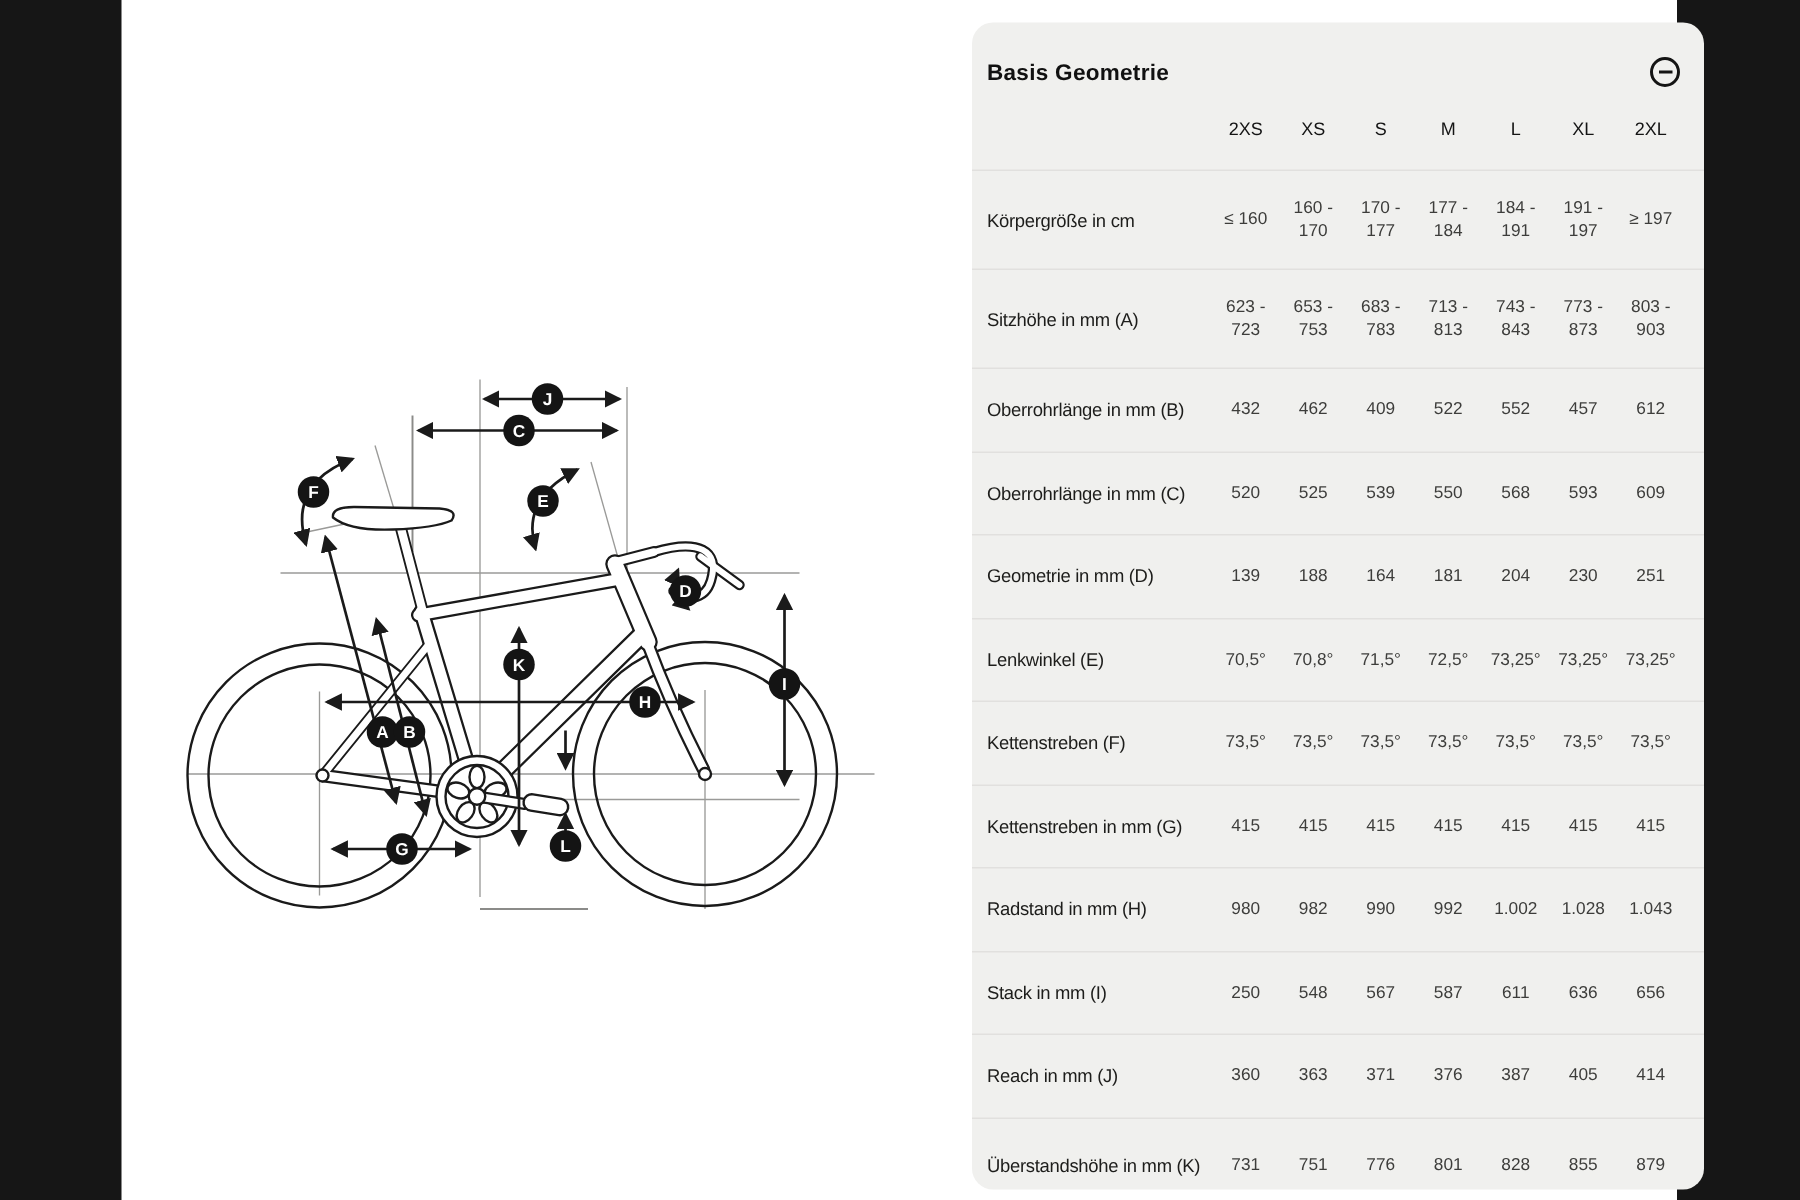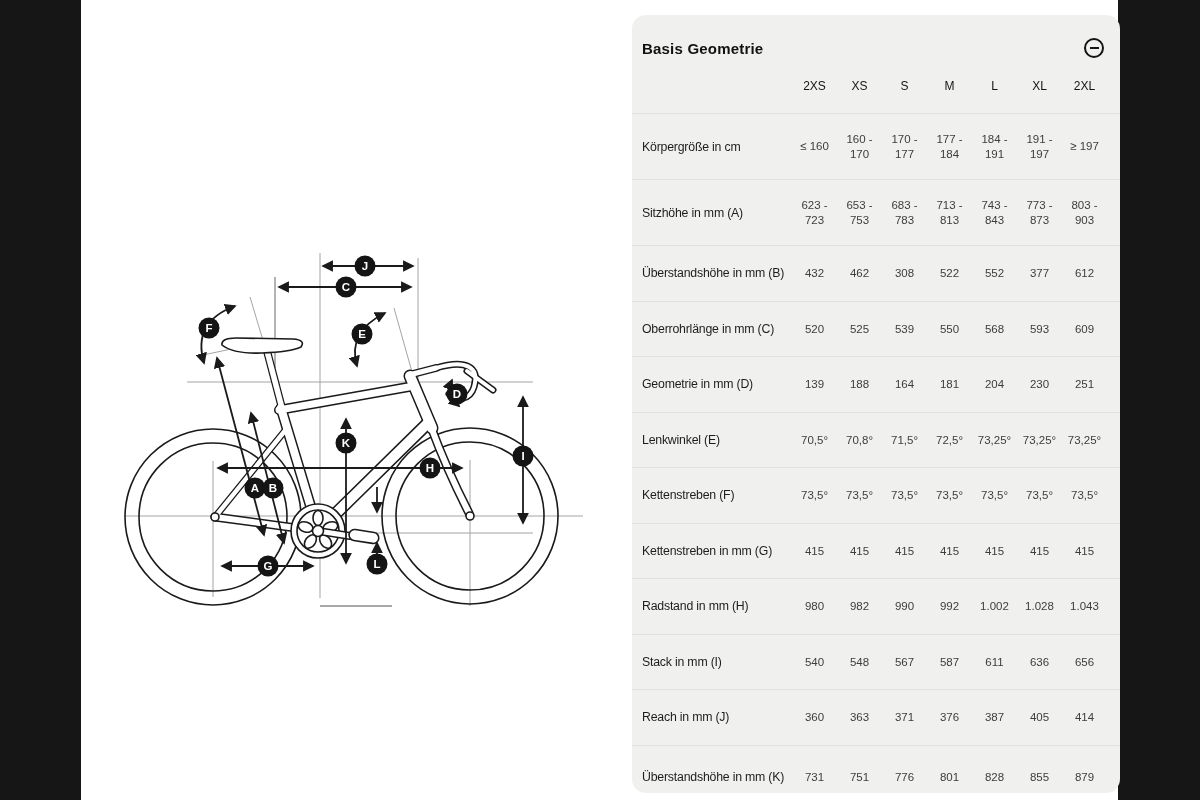--- a/index.html
+++ b/index.html
@@ -3,21 +3,21 @@
 <meta charset="utf-8">
 <style>
   html,body{margin:0;padding:0;width:1200px;height:800px;background:#ffffff;overflow:hidden;
     font-family:"Liberation Sans",sans-serif;-webkit-font-smoothing:antialiased;}
   .blackbar{position:absolute;top:0;height:800px;background:#161616;}
   #bar-left{left:0;width:81px;}
   #bar-right{left:1118px;width:82px;}
   #diagram-svg{position:absolute;left:0;top:0;}
 
   
-  #geometry-panel{position:absolute;left:632px;top:15px;width:488px;height:778px;
+  #geometry-panel{position:absolute;left:648px;top:15px;width:488px;height:778px;
     background:#f0f0ee;border-radius:14px;overflow:hidden;color:#1a1a1a;}
   .p-head{display:flex;justify-content:space-between;align-items:center;
     padding:22px 16px 0 10px;height:22px;}
   .p-title{font-size:15px;font-weight:700;letter-spacing:.2px;color:#111;}
   .collapse-btn{width:20px;height:20px;border:2px solid #141414;border-radius:50%;
     display:flex;align-items:center;justify-content:center;box-sizing:border-box;
     background:transparent;cursor:pointer;}
   .collapse-btn .minus{width:9px;height:2px;background:#141414;}
   .row{display:flex;align-items:center;padding:0 13px 0 10px;box-sizing:border-box;}
   .col-row{height:54px;}
@@ -239,27 +239,27 @@
 813</span>
     <span class="val">743 -
 843</span>
     <span class="val">773 -
 873</span>
     <span class="val">803 -
 903</span>
   </div>
 
   <div class="row data-row">
-    <span class="lbl">Überstandshöhe in mm (B)</span>
+    <span class="lbl">Oberrohrlänge in mm (B)</span>
     <span class="val">432</span>
     <span class="val">462</span>
-    <span class="val">308</span>
+    <span class="val">409</span>
     <span class="val">522</span>
     <span class="val">552</span>
-    <span class="val">377</span>
+    <span class="val">457</span>
     <span class="val">612</span>
   </div>
 
   <div class="row data-row">
     <span class="lbl">Oberrohrlänge in mm (C)</span>
     <span class="val">520</span>
     <span class="val">525</span>
     <span class="val">539</span>
     <span class="val">550</span>
     <span class="val">568</span>
@@ -317,21 +317,21 @@
     <span class="val">982</span>
     <span class="val">990</span>
     <span class="val">992</span>
     <span class="val">1.002</span>
     <span class="val">1.028</span>
     <span class="val">1.043</span>
   </div>
 
   <div class="row data-row">
     <span class="lbl">Stack in mm (I)</span>
-    <span class="val">540</span>
+    <span class="val">250</span>
     <span class="val">548</span>
     <span class="val">567</span>
     <span class="val">587</span>
     <span class="val">611</span>
     <span class="val">636</span>
     <span class="val">656</span>
   </div>
 
   <div class="row data-row">
     <span class="lbl">Reach in mm (J)</span>

